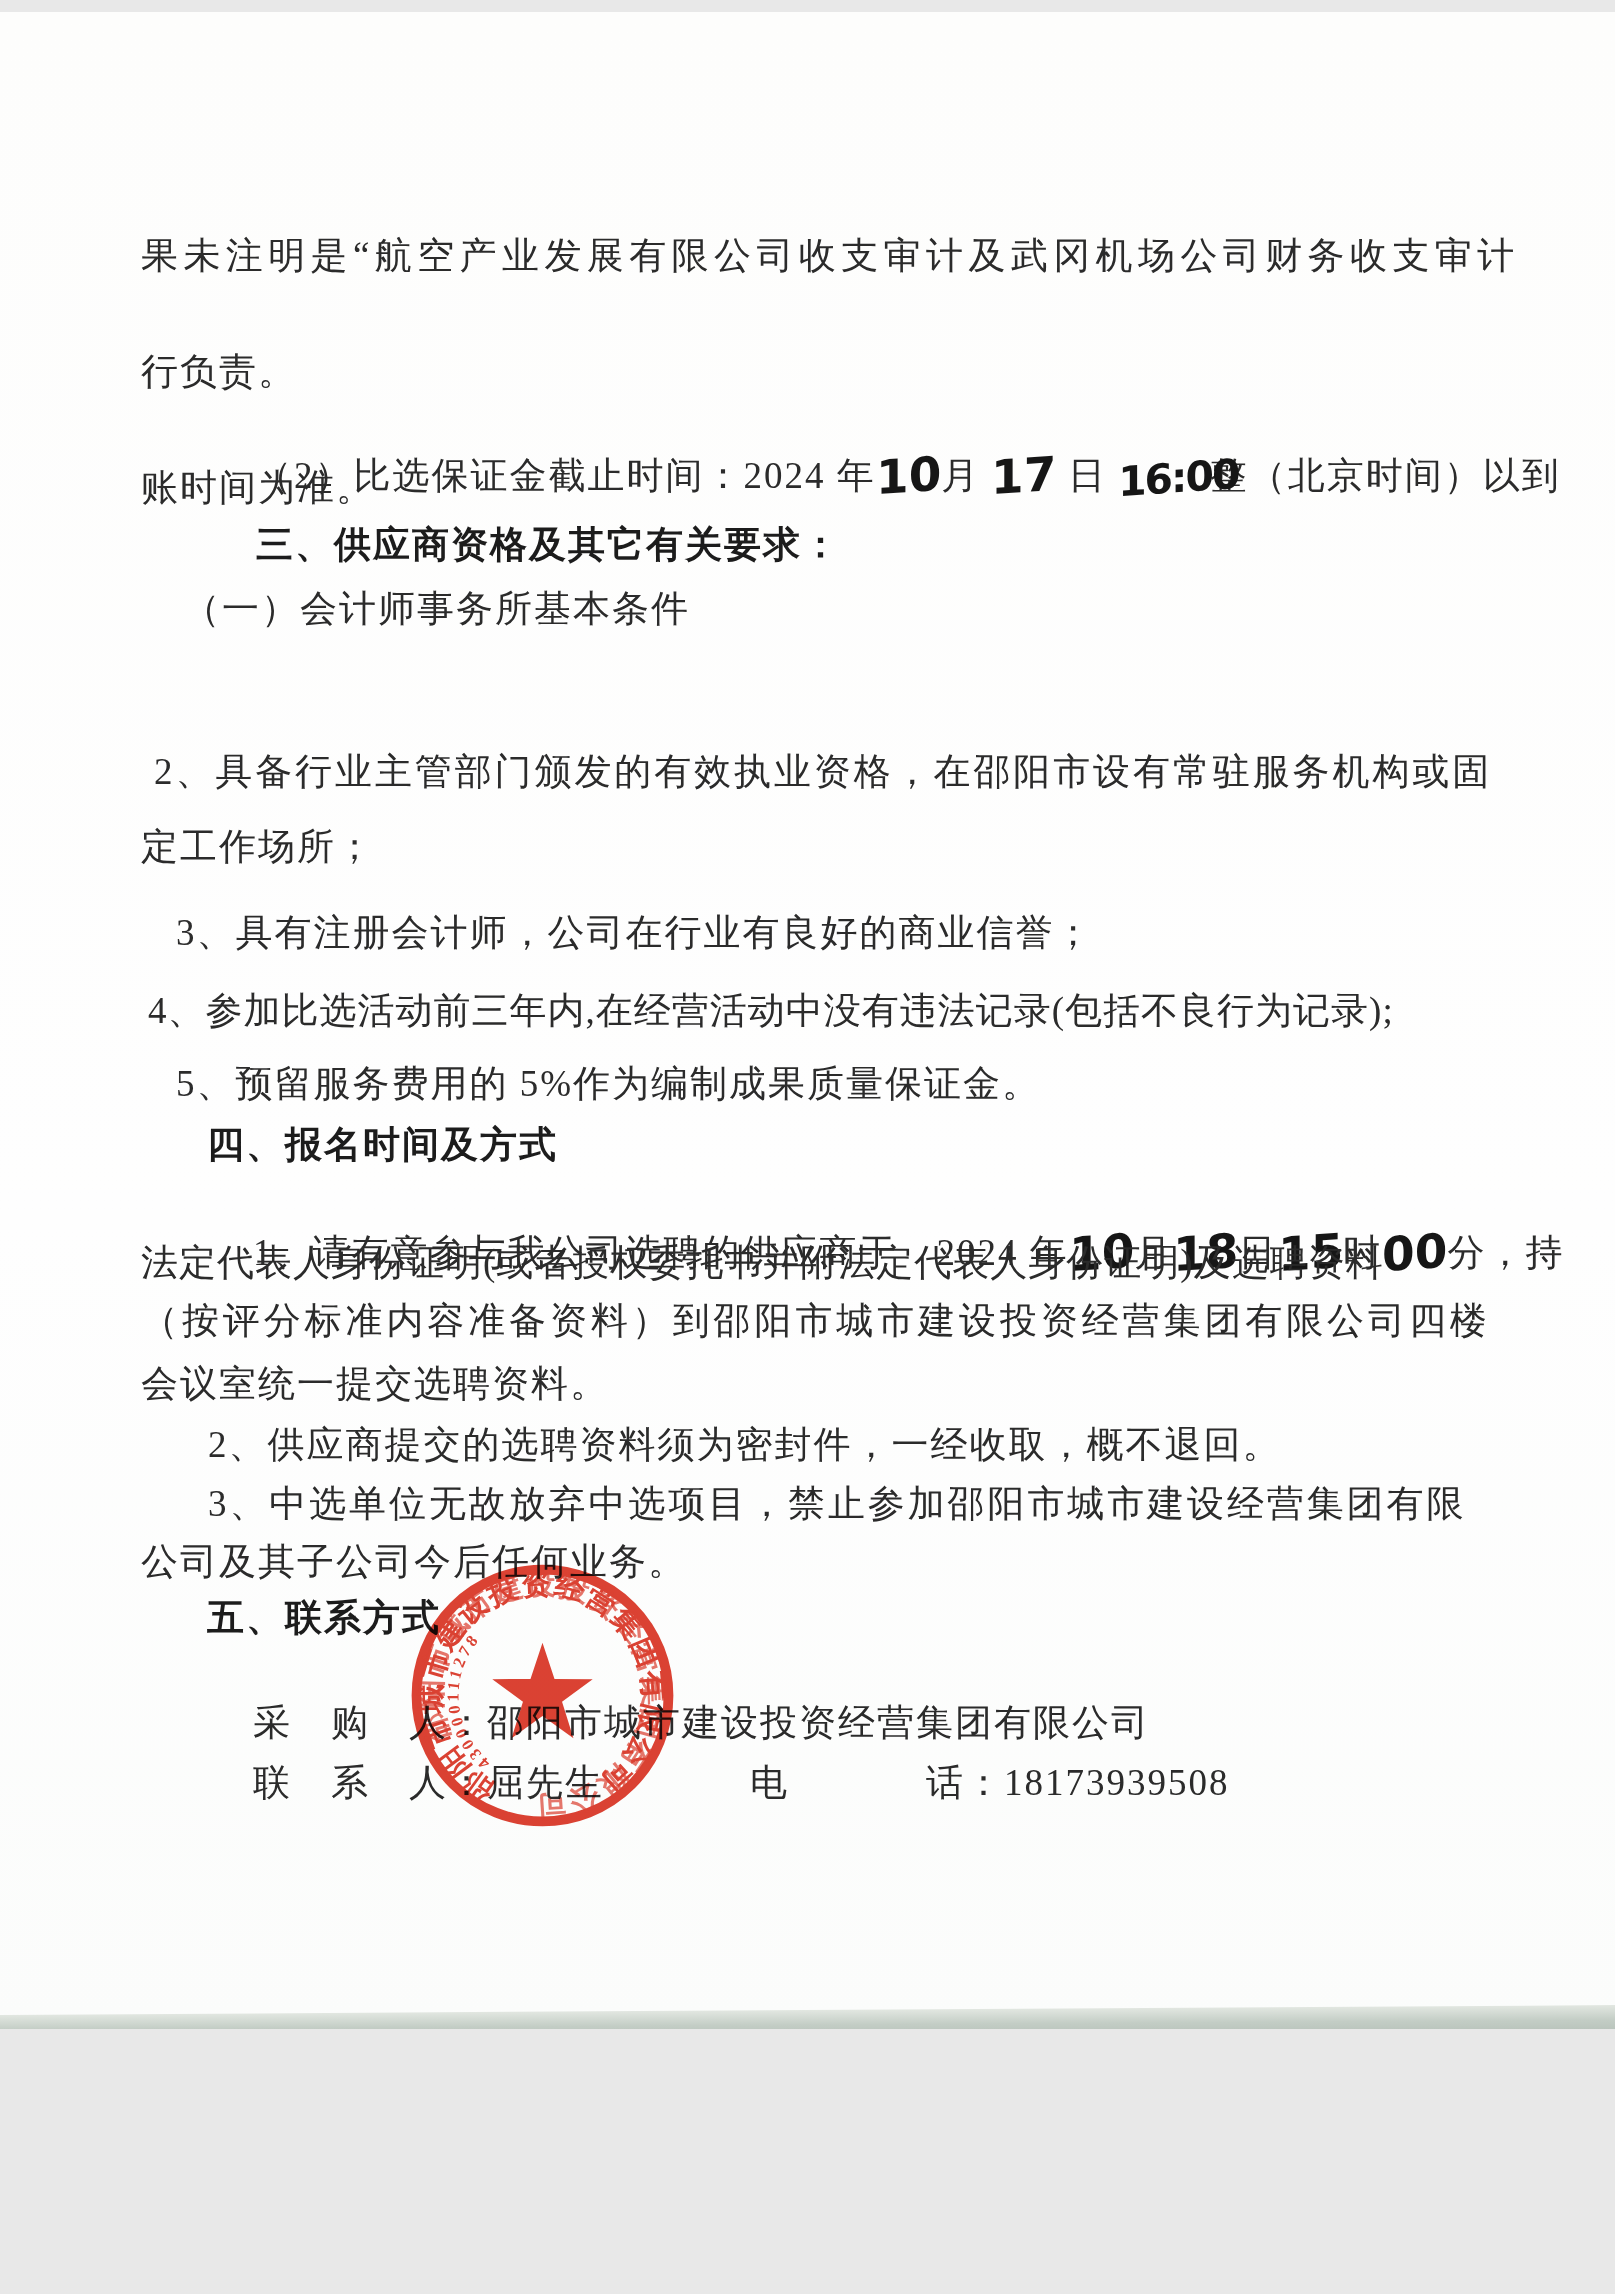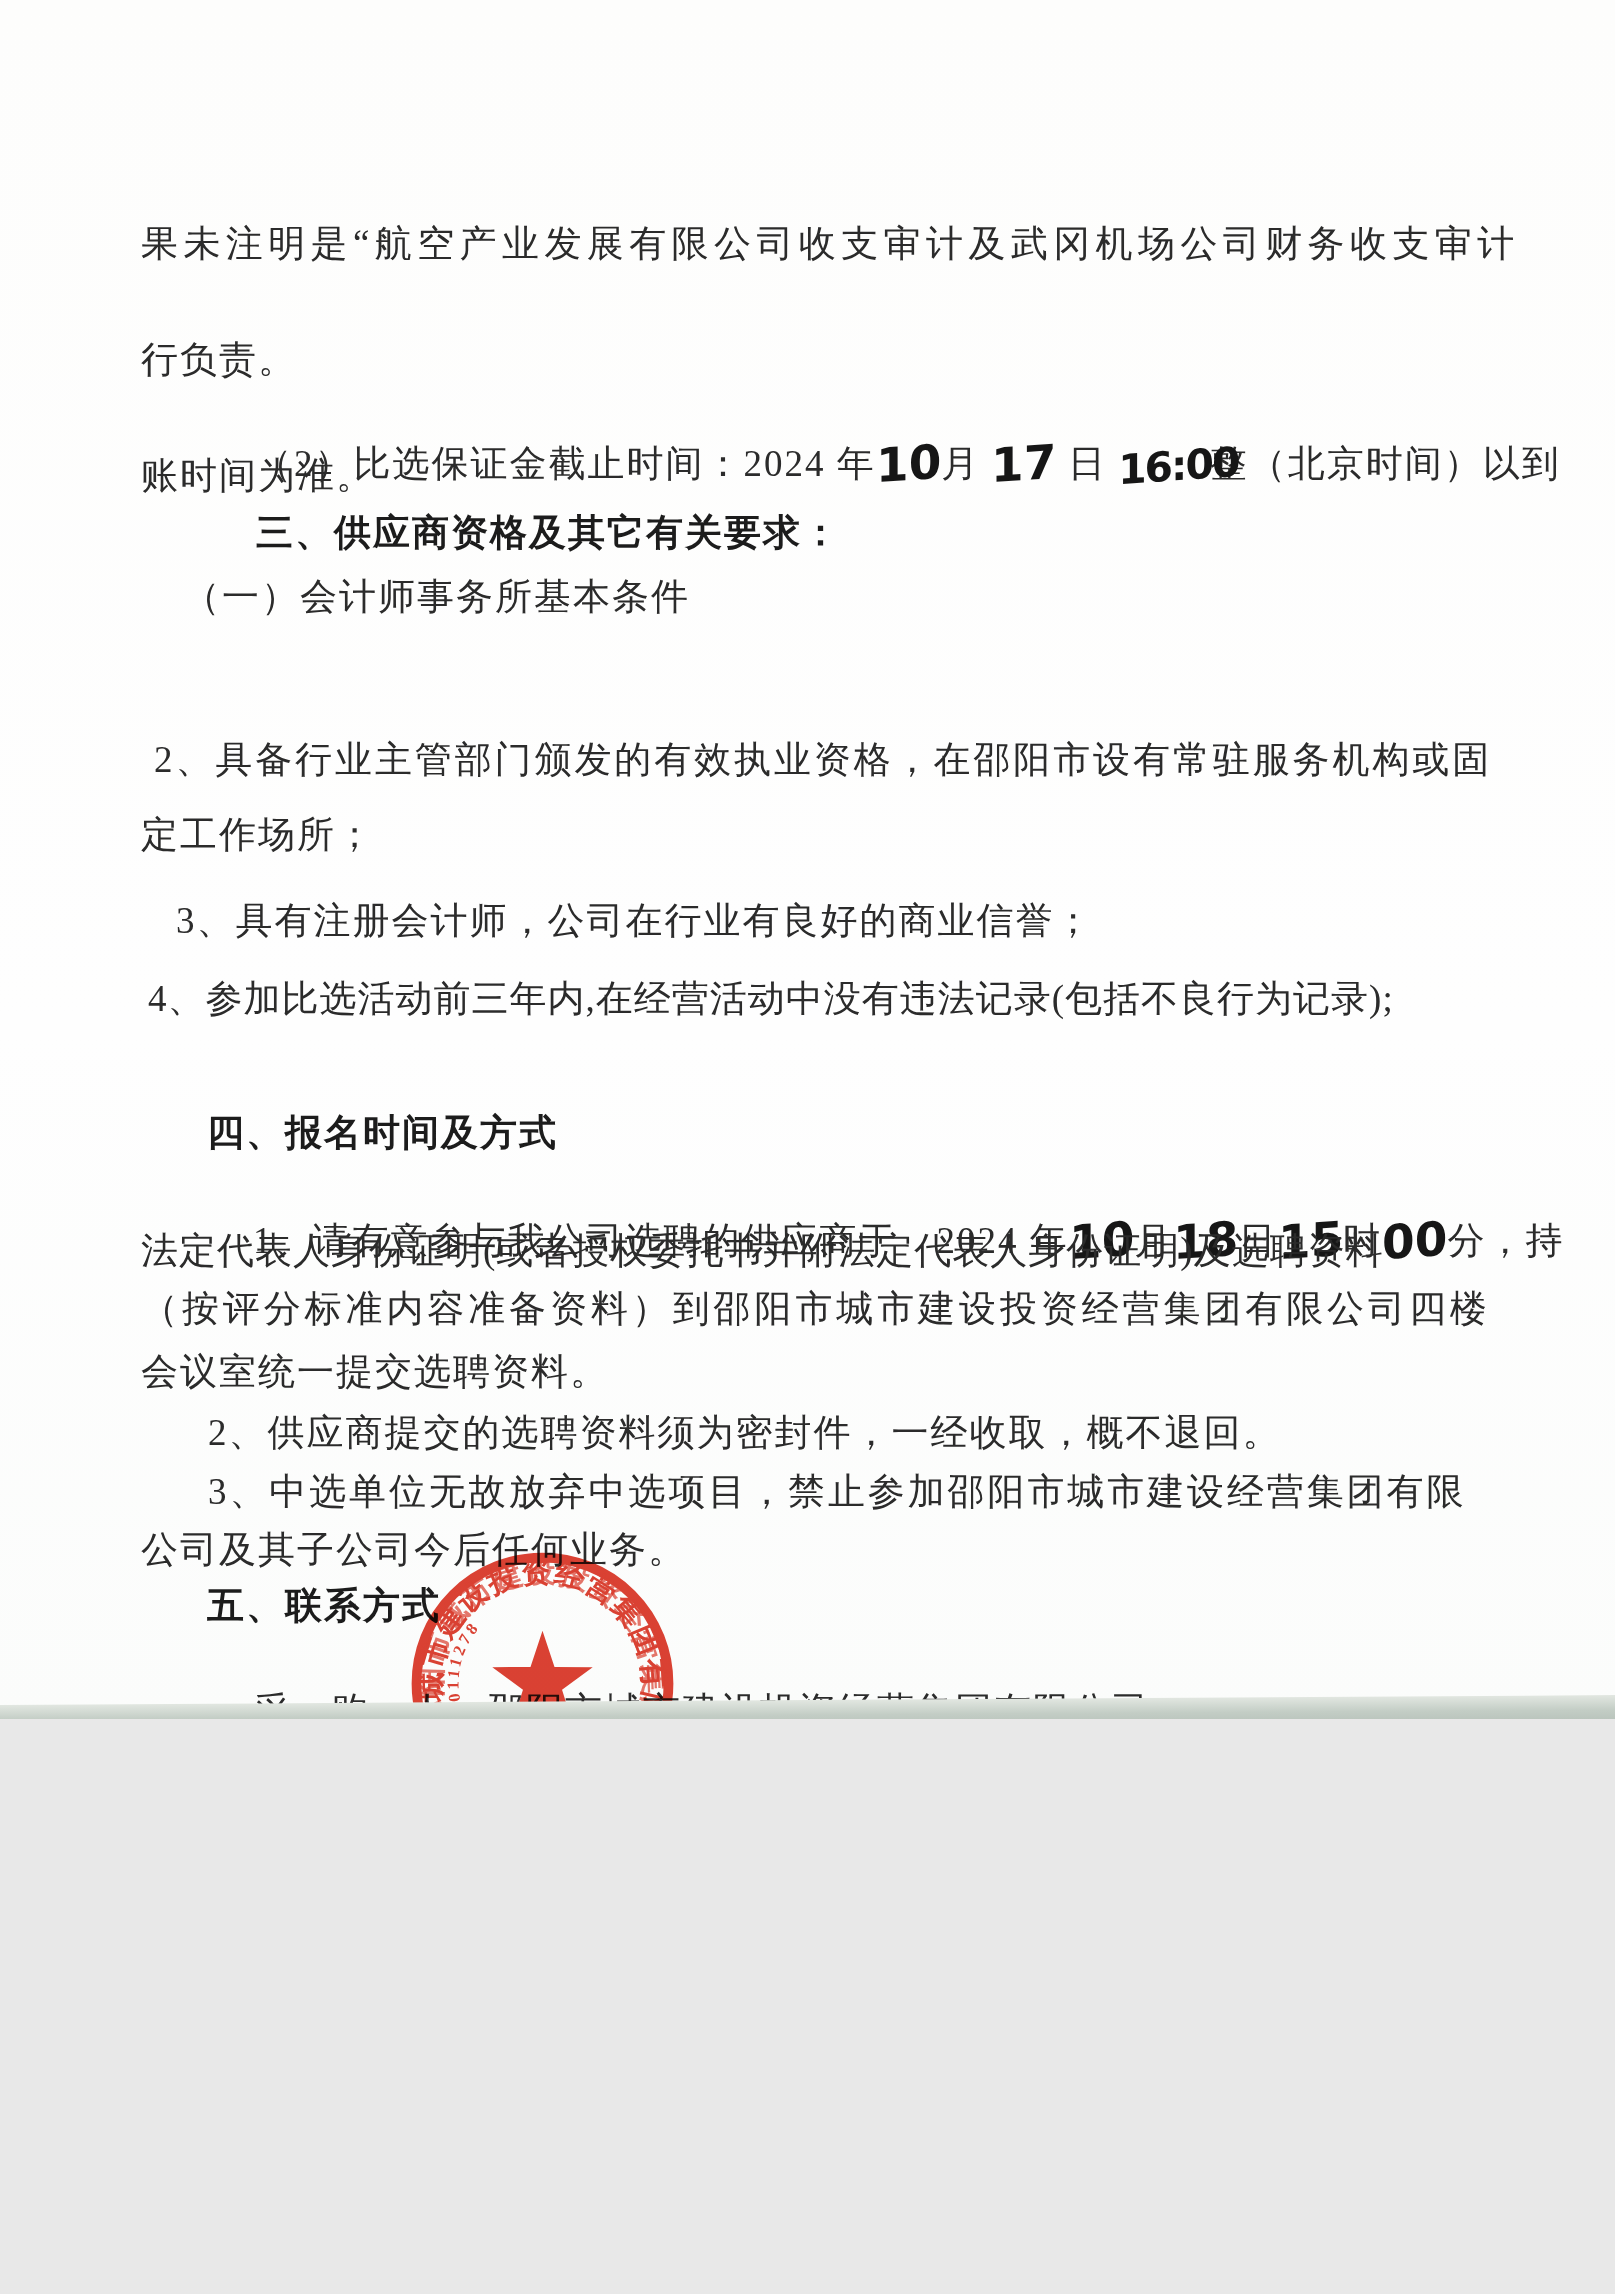--- a/index.html
+++ b/index.html
@@ -1,19 +1,19 @@
 <!DOCTYPE html>
 <html><head>
 <meta charset="utf-8">
 <style>
   html,body{margin:0;padding:0;background:#e8e8e8;}
   .page{
     position:relative;
-    width:1615px;height:1719px;
-    margin:0 auto;
+    width:1615px;height:2017px;
+    margin:12px auto;
     background:#fefefdff;
     background:linear-gradient(180deg,#fdfdfc 0%,#fefefe 60%,#fbfcfb 100%);
     font-family:"Liberation Serif","DejaVu Serif",serif;
     color:#282828;
     overflow:hidden;
   }
   .line{
     position:absolute;
     font-size:37px;
     line-height:47px;
@@ -104,20 +104,21 @@
     <span class="seg">（2）比选保证金截止时间：2024 年</span><span class="hw">10</span><span class="seg">月 </span><span class="hw">17</span><span class="seg"> 日 </span><span class="hw hw-time">16:00</span><span class="seg">整（北京时间）以到</span>
   </div>
   <div class="line" style="top:452px;left:141px;">账时间为准。</div>
 
   <div class="line bold" style="top:509px;left:256px;">三、供应商资格及其它有关要求：</div>
   <div class="line" style="top:573px;left:183px;">（一）会计师事务所基本条件</div>
   <div class="line ls3" style="top:736px;left:154px;">2、具备行业主管部门颁发的有效执业资格，在邵阳市设有常驻服务机构或固</div>
   <div class="line" style="top:811px;left:141px;">定工作场所；</div>
   <div class="line" style="top:897px;left:176px;">3、具有注册会计师，公司在行业有良好的商业信誉；</div>
   <div class="line ls1" style="top:975px;left:148px;">4、参加比选活动前三年内,在经营活动中没有违法记录(包括不良行为记录);</div>
+  <div class="line" style="top:1048px;left:176px;">5、预留服务费用的 5%作为编制成果质量保证金。</div>
 
   <div class="line bold" style="top:1109px;left:207px;">四、报名时间及方式</div>
 
   <div class="line" style="top:1170px;left:208px;">
     <span class="seg">1、请有意参与我公司选聘的供应商于　2024 年</span><span class="hw">10</span><span class="seg">月</span><span class="hw">18</span><span class="seg">日</span><span class="hw">15</span><span class="seg">时</span><span class="hw">00</span><span class="seg">分，持</span>
   </div>
   <div class="line ls1" style="top:1227px;left:141px;">法定代表人身份证明(或者授权委托书并附法定代表人身份证明)及选聘资料</div>
   <div class="line ls4" style="top:1285px;left:141px;">（按评分标准内容准备资料）到邵阳市城市建设投资经营集团有限公司四楼</div>
   <div class="line" style="top:1348px;left:141px;">会议室统一提交选聘资料。</div>
   <div class="line" style="top:1409px;left:208px;">2、供应商提交的选聘资料须为密封件，一经收取，概不退回。</div>

